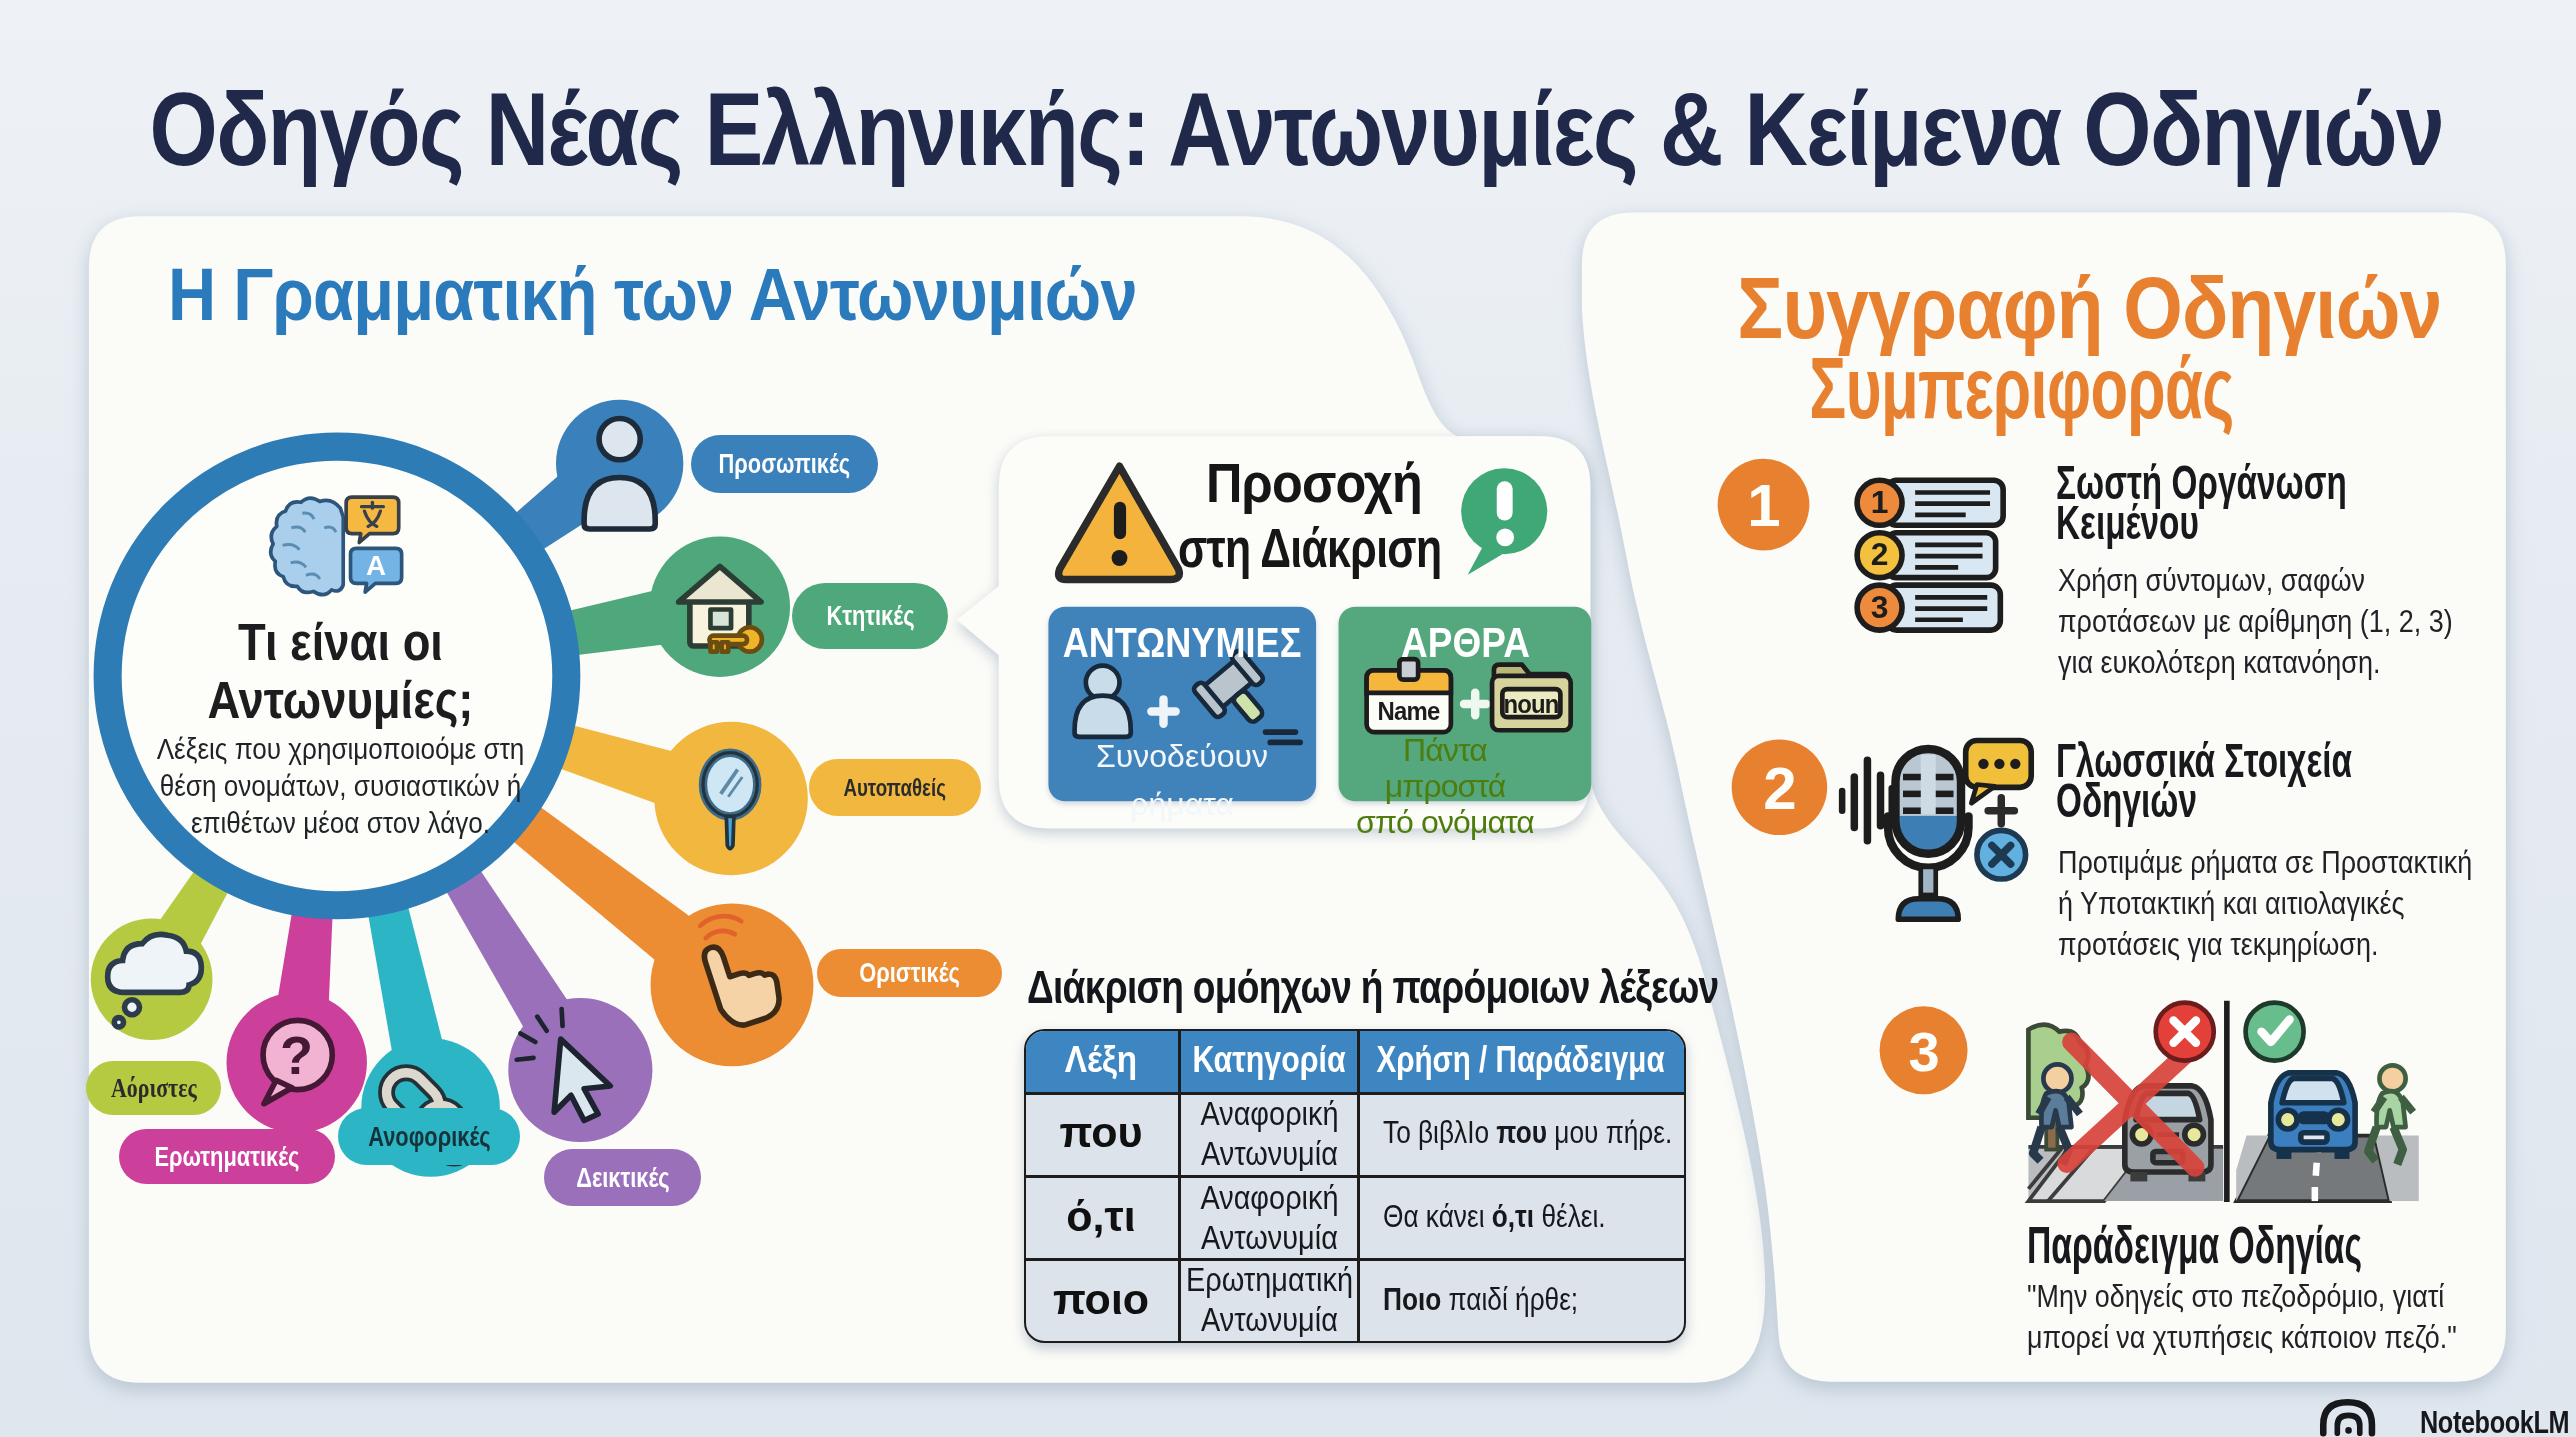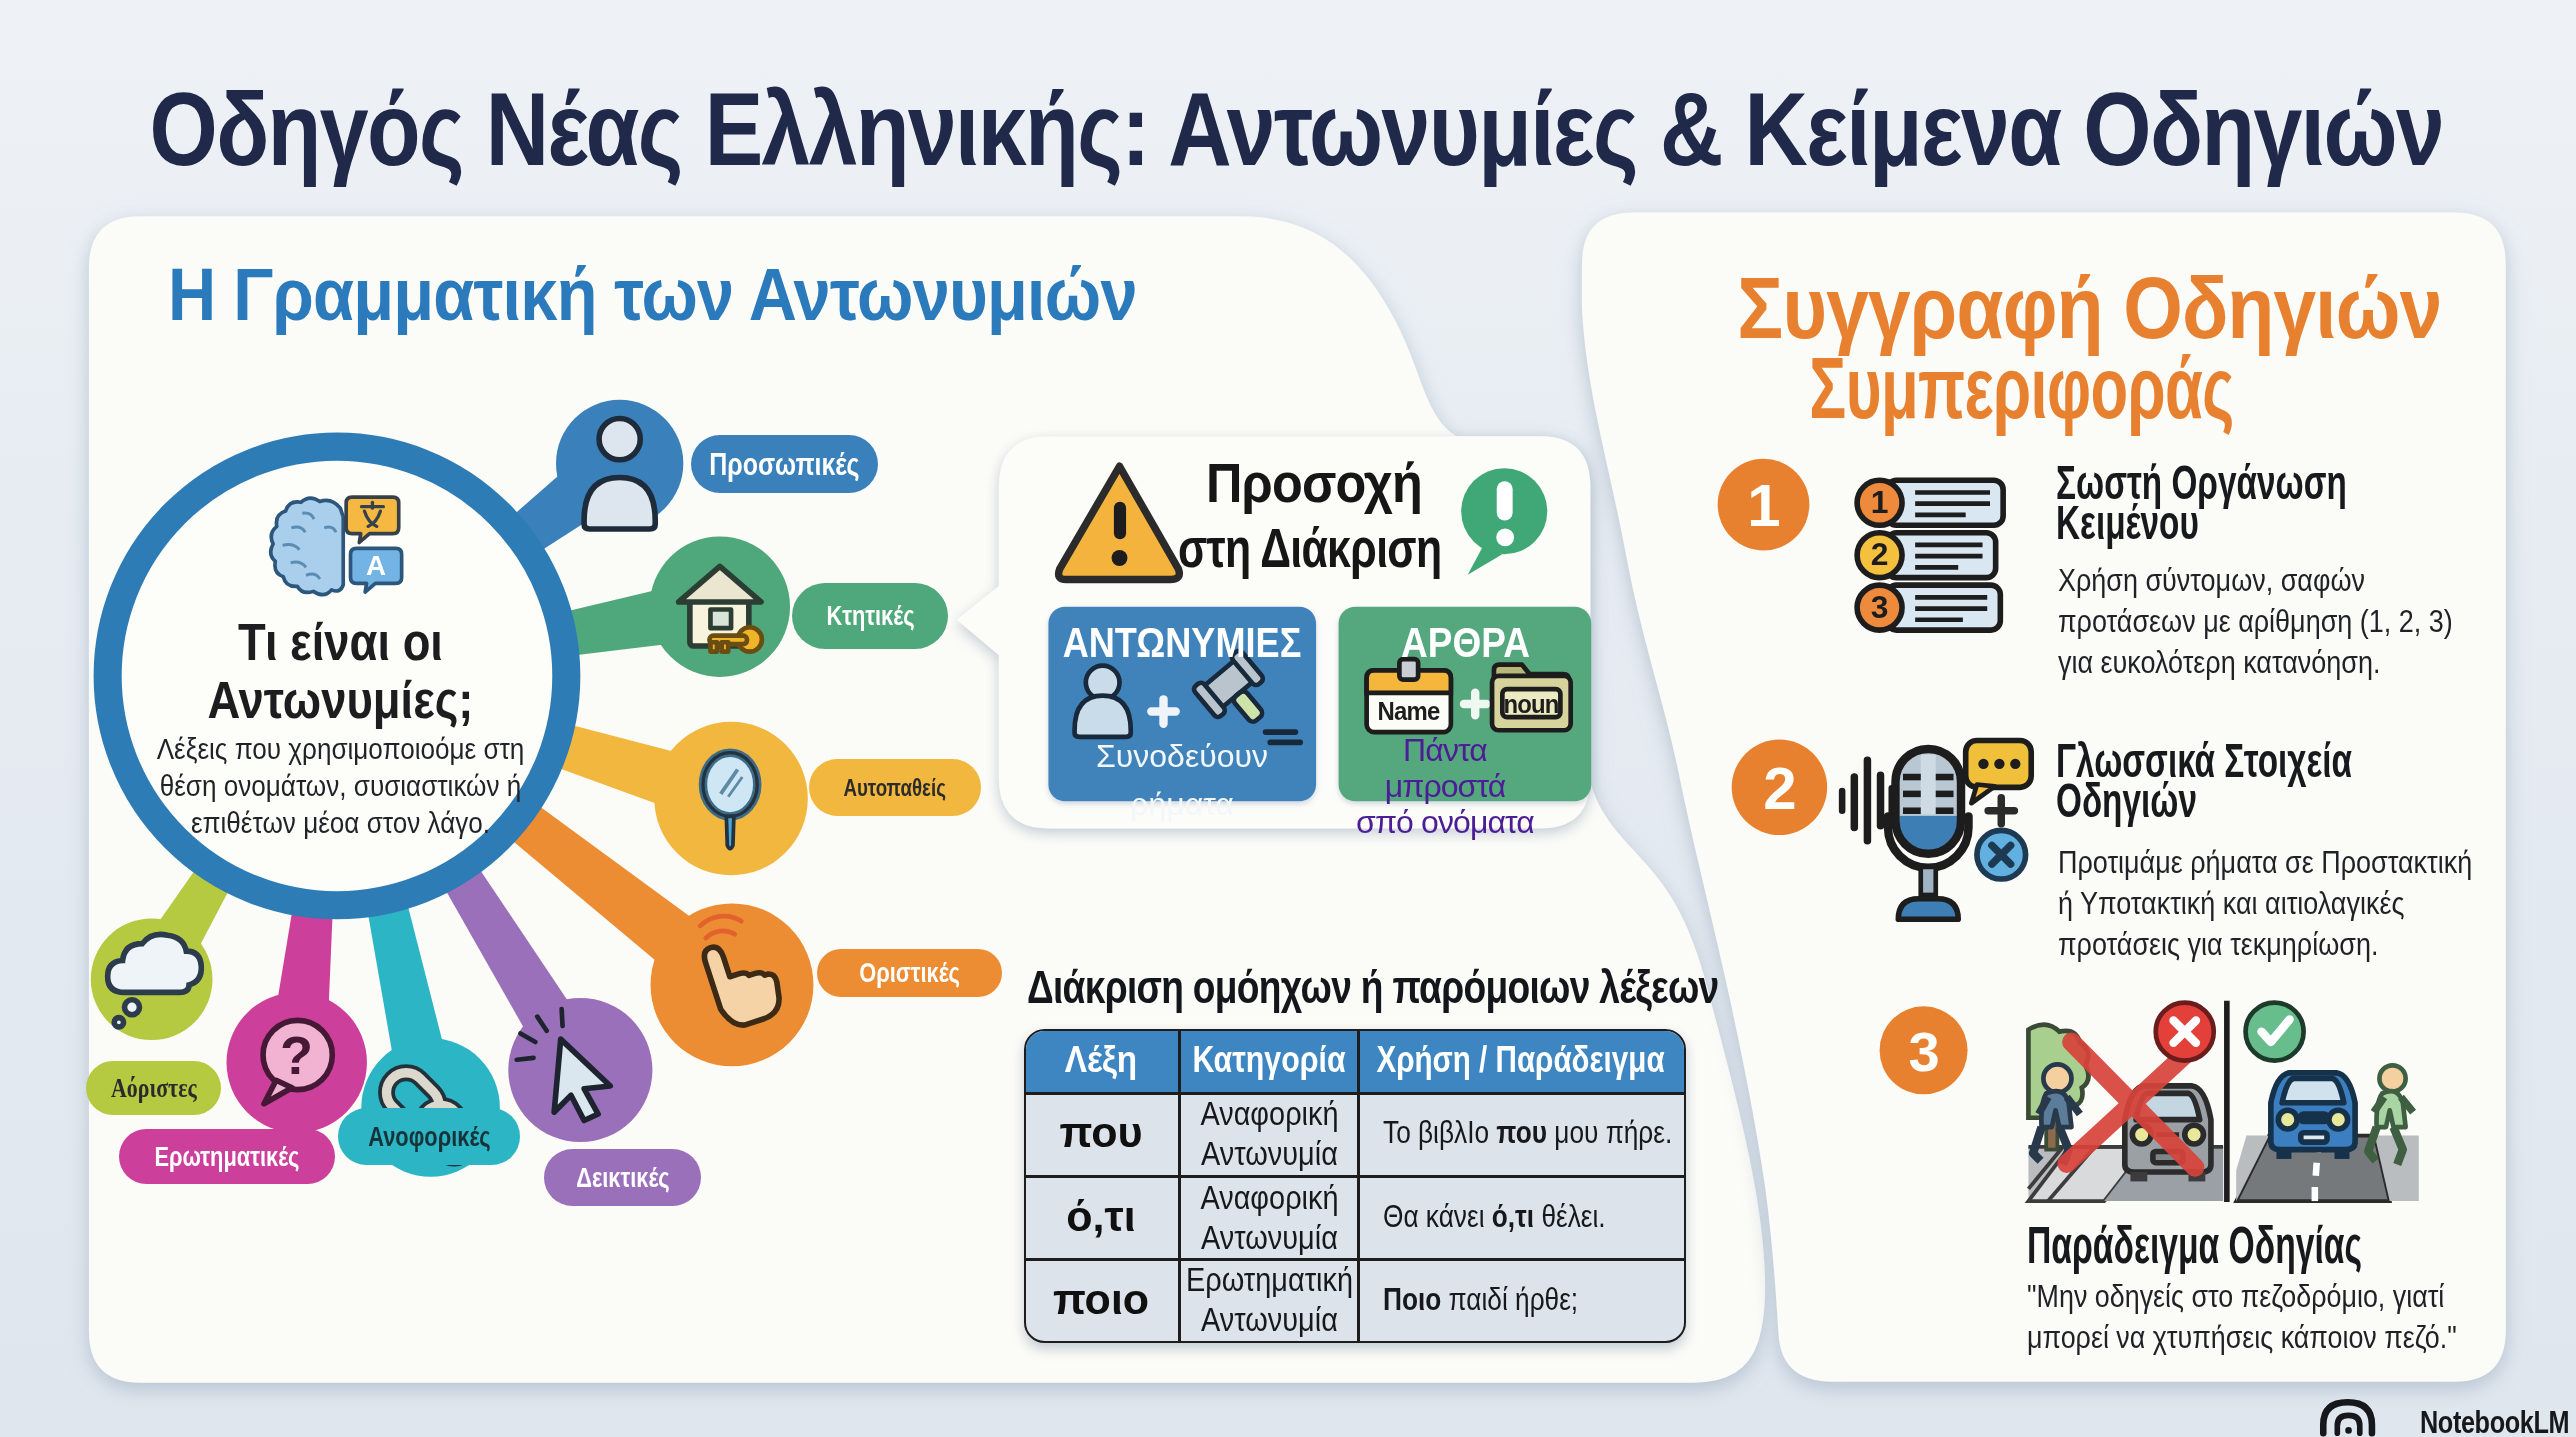--- a/index.html
+++ b/index.html
@@ -341,21 +341,21 @@
 
 <div class="abs b" style="left:-41px;top:71px;width:2576px;text-align:center;font-size:103px;color:#20294a;
  letter-spacing:-1.9px;transform:scaleX(0.852);transform-origin:50% 50%;white-space:nowrap">Οδηγός Νέας Ελληνικής: Αντωνυμίες &amp; Κείμενα Οδηγιών</div>
 
 <div class="abs b" style="left:168px;top:251px;font-size:75px;color:#2a7abc;letter-spacing:-0.9px;
  transform:scaleX(0.89);transform-origin:0 0;white-space:nowrap">Η Γραμματική των Αντωνυμιών</div>
 
 <div class="abs b ctr" style="left:97px;top:614px;width:487px;font-size:51px;color:#1d1d1f;line-height:58px;transform:scaleX(.89);">Τι είναι οι<br>Αντωνυμίες;</div>
 <div class="abs ctr" style="left:97px;top:730px;width:487px;font-size:30px;color:#1f2227;line-height:37px;transform:scaleX(.87);white-space:nowrap">Λέξεις που χρησιμοποιοόμε στη<br>θέση ονομάτων, συσιαστικών ή<br>επιθέτων μέοα στον λάγο.</div>
 
-<div class="pill" style="left:691px;top:435px;width:187px;height:58px;background:#3a80ba;color:#fff;font-size:32px;">
+<div class="pill" style="left:691px;top:435px;width:187px;height:58px;background:#3a80ba;color:#fff;font-size:28px;">
       <span>Προσωπικές</span>
     </div>
 <div class="pill" style="left:792px;top:583px;width:156px;height:66px;background:#4fa87b;color:#fff;font-size:28px;">
       <span>Κτητικές</span>
     </div>
 <div class="pill" style="left:809px;top:759px;width:172px;height:57px;background:#f2b73e;color:#2b2b2b;font-size:24px;">
       <span>Αυτοπαθείς</span>
     </div>
 <div class="pill" style="left:817px;top:949px;width:185px;height:48px;background:#ec8d33;color:#fff;font-size:28px;">
       <span>Οριστικές</span>
@@ -373,21 +373,21 @@
       <span>Αόριστες</span>
     </div>
 
 <div class="abs b" style="left:280px;top:1024px;font-size:54px;color:#451936;">?</div>
 
 <div class="abs b" style="left:1206px;top:455px;font-size:56px;line-height:56px;color:#161616;letter-spacing:-0.9px;transform:scaleX(0.9);transform-origin:0 0;">Προσοχή</div>
 <div class="abs b" style="left:1178px;top:520px;font-size:56px;line-height:56px;color:#161616;letter-spacing:-0.9px;transform:scaleX(0.765);transform-origin:0 0;white-space:nowrap">στη Διάκριση</div>
 <div class="cell b" style="left:1048px;top:618px;width:268px;font-size:43px;color:#fff;transform:scaleX(0.84);">ΑΝΤΩΝΥΜΙΕΣ</div>
 <div class="cell b" style="left:1339px;top:618px;width:253px;font-size:43px;color:#fff;transform:scaleX(0.86);">ΑΡΘΡΑ</div>
 <div class="abs ctr" style="left:1048px;top:732px;width:268px;font-size:32px;color:#f2f7fa;line-height:48px;">Συνοδεύουν<br>ρήματα</div>
-<div class="abs ctr" style="left:1339px;top:732px;width:212px;font-size:32px;color:#4c1d95;line-height:36px;letter-spacing:-0.9px;">Πάντα μπροστά<br>σπό ονόματα</div>
+<div class="abs ctr" style="left:1339px;top:732px;width:212px;font-size:32px;color:#4d7c0f;line-height:36px;letter-spacing:-0.9px;">Πάντα μπροστά<br>σπό ονόματα</div>
 <div class="cell b" style="left:1372px;top:696px;width:73px;font-size:26px;color:#1d1d1d;letter-spacing:-0.9px;transform:scaleX(.92)">Name</div>
 <div class="cell b" style="left:1502px;top:689px;width:58px;font-size:26px;color:#1d1d1d;letter-spacing:-0.9px;transform:scaleX(.92)">noun</div>
 
 <div class="abs b" style="left:1027px;top:959px;font-size:47px;color:#13161a;letter-spacing:-0.9px;transform:scaleX(0.79);transform-origin:0 0;white-space:nowrap">Διάκριση ομόηχων ή παρόμοιων λέξεων</div>
 
 <div class="abs" style="left:1024px;top:1029px;width:658px;height:310px;background:#dce3ea;border:2.8px solid #1d1d1d;border-radius:20.6px;box-shadow:0 5.6px 11.2px rgba(160,175,192,.6);overflow:hidden">
  <div style="position:absolute;left:0;top:0;width:100%;height:61px;background:#3e86c1"></div>
  <div style="position:absolute;left:152px;top:0;width:2.8px;height:100%;background:#1d1d1d"></div>
  <div style="position:absolute;left:331px;top:0;width:2.8px;height:100%;background:#1d1d1d"></div>
  <div style="position:absolute;left:0;top:61px;width:100%;height:2.8px;background:#1d1d1d"></div>

